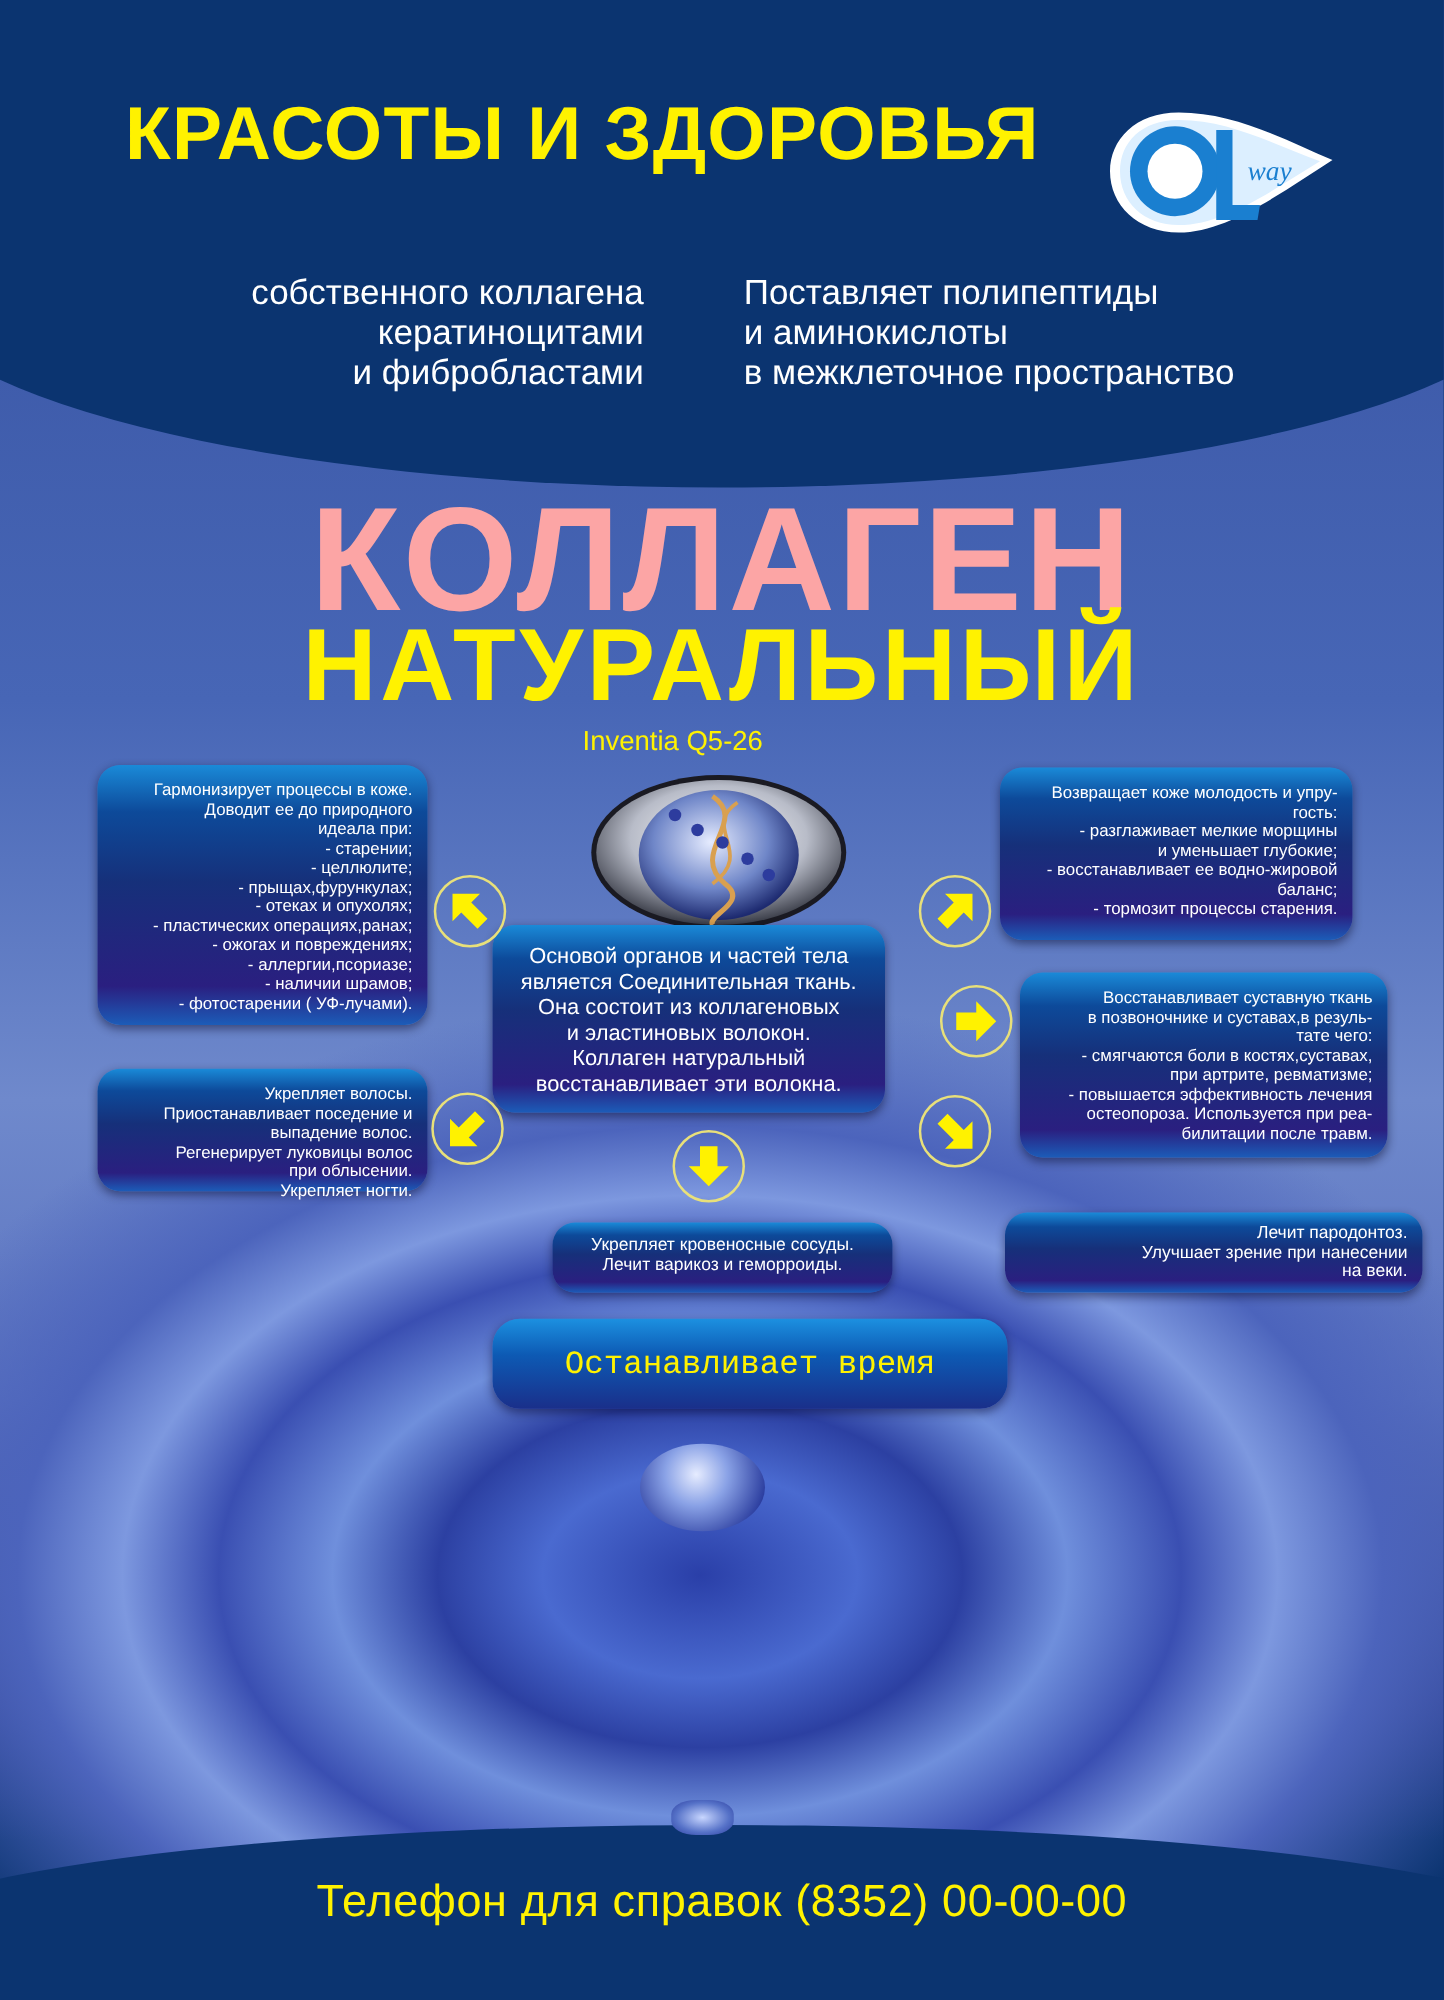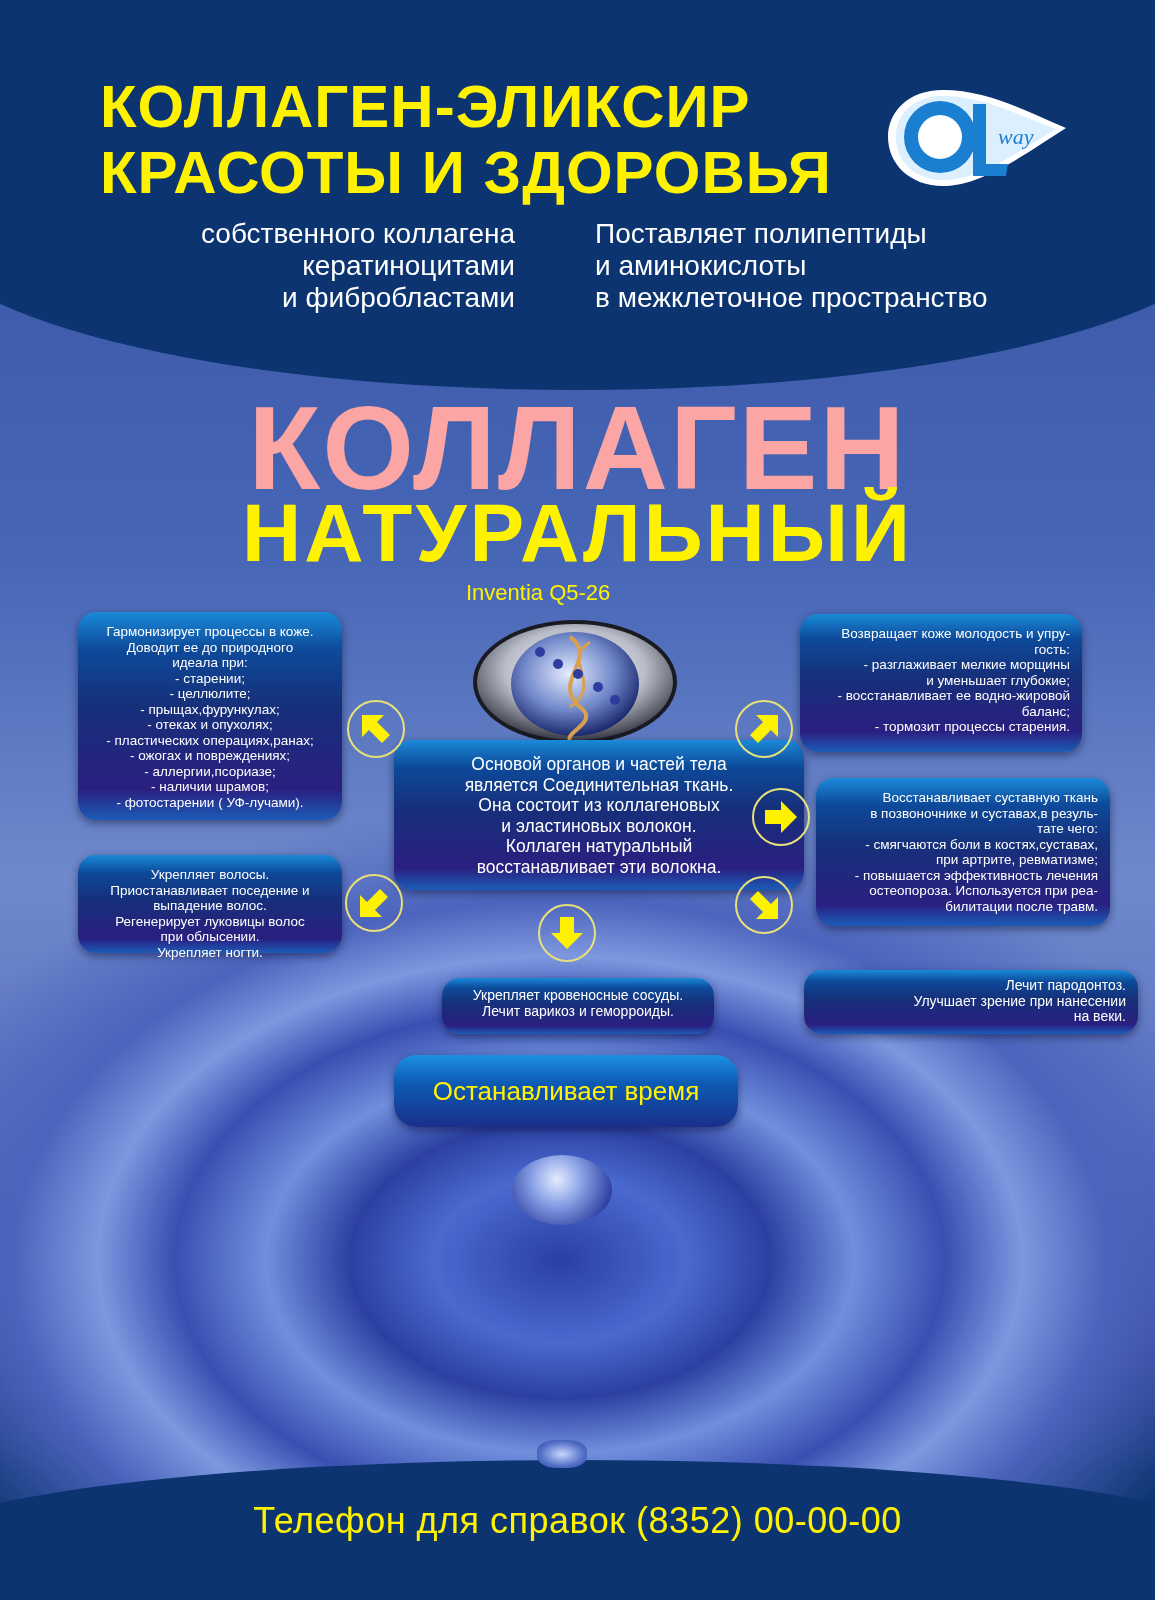--- a/index.html
+++ b/index.html
@@ -14,40 +14,39 @@
   .sub{position:absolute;color:#fff;font-size:28px;line-height:32px;}
   .sub-left{right:640px;top:218px;text-align:right;}
   .sub-right{left:595px;top:218px;}
   .big1{position:absolute;left:0;width:1155px;text-align:center;top:388px;color:#fca5a5;font-weight:bold;font-size:118px;line-height:120px;letter-spacing:2px;}
   .big2{position:absolute;left:0;width:1155px;text-align:center;top:488px;color:#fff200;font-weight:bold;font-size:82px;line-height:90px;letter-spacing:3px;}
   .inventia{position:absolute;left:466px;top:580px;color:#fff200;font-size:22px;}
   .box{position:absolute;border-radius:18px;color:#fff;font-size:13.5px;line-height:15.5px;padding:12px 12px;box-sizing:border-box;
     background:linear-gradient(180deg,#1a8ad8 0%,#0d4a9a 18%,#16307a 45%,#2a1f80 85%,#1c5cb8 100%);
     box-shadow:0 3px 8px rgba(0,0,30,.45);text-align:right;}
   .box .ln{display:block;white-space:nowrap;}
-  .right-align{text-align:center;}
+  .right-align{text-align:right;}
   .center-align{text-align:center;}
   .arrow{position:absolute;width:58px;height:58px;border-radius:50%;border:2px solid #e8e07a;box-sizing:border-box;display:flex;align-items:center;justify-content:center;}
   .arrow svg{width:40px;height:40px;}
   .orb{position:absolute;left:470px;top:612px;width:210px;height:130px;}
-  .stop-btn{position:absolute;left:394px;top:1055px;width:344px;height:72px;border-radius:22px;color:#fff200;font-size:26px;display:flex;align-items:center;justify-content:center;
-    background:linear-gradient(180deg,#1c90e0 0%,#0d5ab4 40%,#1a2f8a 100%);box-shadow:0 3px 8px rgba(0,0,40,.45);}
+  .stop-btn{position:absolute;left:394px;top:1055px;width:412px;height:72px;border-radius:22px;color:#fff200;font-size:26px;display:flex;align-items:center;justify-content:center;
+    background:linear-gradient(180deg,#1c90e0 0%,#0d5ab4 40%,#1a2f8a 100%);box-shadow:0 3px 8px rgba(0,0,40,.45);font-family:Liberation Mono, monospace;}
   .drop{position:absolute;left:512px;top:1155px;width:100px;height:70px;border-radius:50%;background:radial-gradient(circle at 45% 35%,#e6ecff 0%,#8aa2e6 35%,#2a3c9e 80%);}
   .drop-stem{position:absolute;left:537px;top:1440px;width:50px;height:28px;border-radius:40%;background:radial-gradient(ellipse at center,#c8d6ff 0%,#5672c8 60%,#2a3c9e 100%);}
   .phone{position:absolute;left:0;width:1155px;text-align:center;top:1500px;color:#fff200;font-size:36px;letter-spacing:.5px;}
 </style>
 </head>
 <body>
 
 <div class="bg"></div>
 <div class="top-band"></div>
 <div class="bottom-band"></div>
 
 <div class="headline">
-  <div>КОЛЛАГЕН-ЭЛИКСИР</div>
   <div>КРАСОТЫ И ЗДОРОВЬЯ</div>
 </div>
 
 <div class="logo">
   <svg viewBox="0 0 180 110" width="180" height="110">
     <path d="M55 8 C20 8 0 30 0 55 C0 82 22 104 55 104 C95 104 140 70 178 46 C140 30 100 8 55 8 Z" fill="#ffffff"></path>
     <path d="M55 14 C25 14 8 32 8 55 C8 80 27 98 55 98 C92 98 130 70 168 47 C130 33 95 14 55 14 Z" fill="#dcefff"></path>
     <circle cx="52" cy="55" r="36" fill="#1a7fd0"></circle>
     <circle cx="52" cy="55" r="22" fill="#ffffff"></circle>
     <path d="M85 22 L98 22 L98 82 L120 82 L118 94 L85 94 Z" fill="#1a7fd0"></path>
@@ -116,21 +115,21 @@
 
 <div class="box right-align" style="left:78px;top:855px;width:264px;height:98px;">
   <span class="ln">Укрепляет волосы.</span>
   <span class="ln">Приостанавливает поседение и</span>
   <span class="ln">выпадение волос.</span>
   <span class="ln">Регенерирует луковицы волос</span>
   <span class="ln">при облысении.</span>
   <span class="ln">Укрепляет ногти.</span>
 </div>
 
-<div class="box center-align" style="left:394px;top:740px;width:410px;height:150px;font-size:17.5px;line-height:20.5px;padding-top:14px;">
+<div class="box center-align" style="left:394px;top:740px;width:314px;height:150px;font-size:17.5px;line-height:20.5px;padding-top:14px;">
   <span class="ln">Основой органов и частей тела</span>
   <span class="ln">является Соединительная ткань.</span>
   <span class="ln">Она состоит из коллагеновых</span>
   <span class="ln">и эластиновых волокон.</span>
   <span class="ln">Коллаген натуральный</span>
   <span class="ln">восстанавливает эти волокна.</span>
 </div>
 
 <div class="box" style="left:800px;top:614px;width:282px;height:138px;">
   <span class="ln">Возвращает коже молодость и упру-</span>

